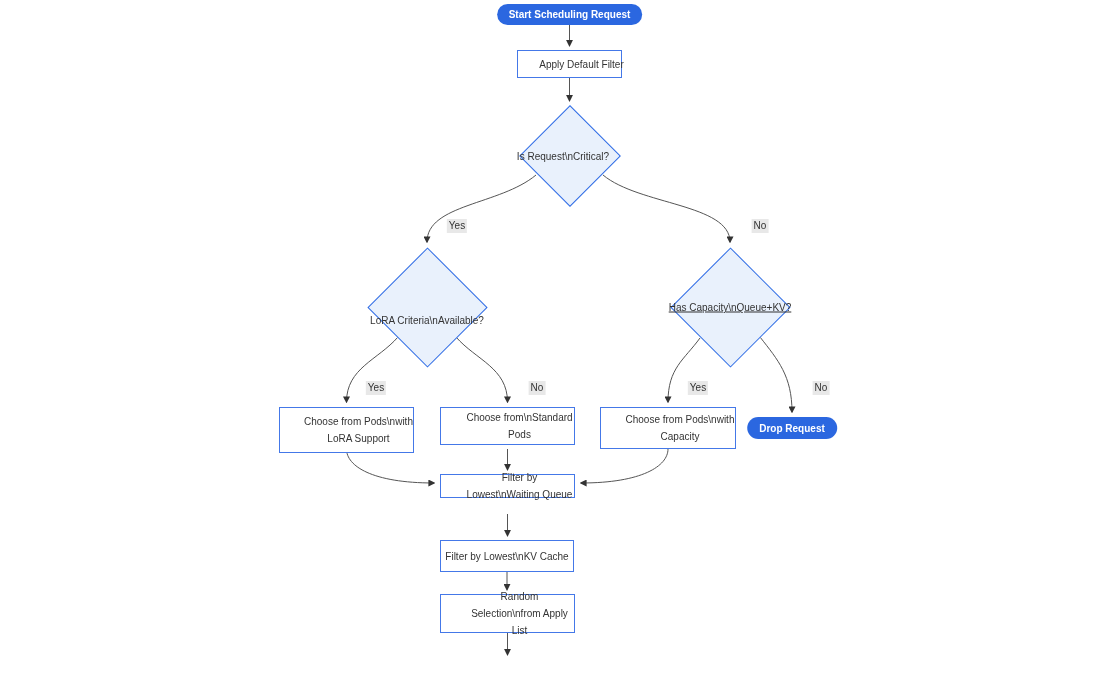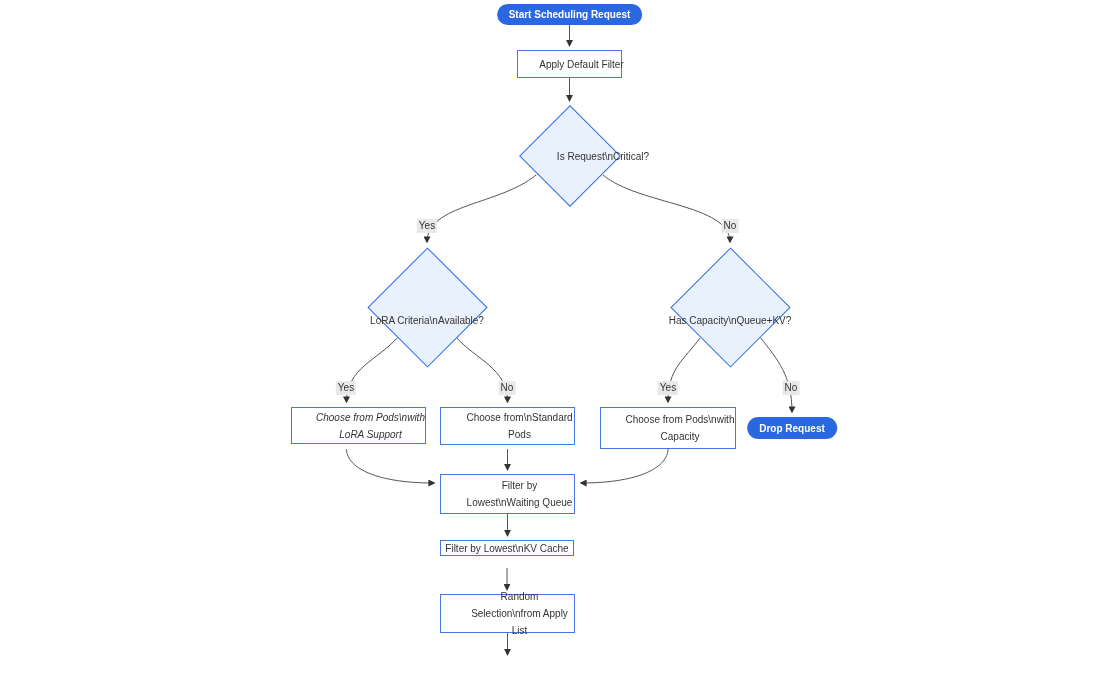--- a/index.html
+++ b/index.html
@@ -17,21 +17,21 @@
   .node{position:absolute;display:flex;align-items:center;justify-content:center;
         color:var(--node_text);font-size:10px;line-height:1.7;text-align:center;box-sizing:border-box;padding-left:24px;}
   .rect{background:var(--rect_fill);border:1.3px solid var(--rect_border);}
   .pill{background:var(--pill_fill);color:var(--pill_text);font-weight:bold;
         border-radius:12px;padding:0 12px;white-space:nowrap;transform:translateX(-50%);}
   .diamond{position:absolute;background:var(--diamond_fill);border:1.5px solid var(--diamond_border);
         transform:rotate(45deg);box-sizing:border-box;}
   .diamond-label{position:absolute;transform:translate(-50%,-50%);white-space:nowrap;
         color:var(--node_text);font-size:10px;}
   .edge-label{position:absolute;transform:translate(-50%,-50%);background:var(--edge_label_bg);
-        color:var(--edge_label_text);font-size:10px;padding:0 2px;line-height:1.4;}
+        color:var(--edge_label_text);font-size:10px;padding:0 2px;line-height:1.4;margin-left:30px;}
   .nowrap{white-space:nowrap;}
   .wrap{max-width:122px;}
 </style>
 </head>
 <body>
 
 <div class="canvas">
 
   <svg class="edges">
     <defs>
@@ -61,47 +61,47 @@
   <div class="node pill" style="left:792px;top:417px;height:22px;text-align:right;">
     <span>Drop Request</span>
   </div>
   <div class="node pill" style="left:507px;top:659px;height:33px;margin-top:33px;">
     <span>End</span>
   </div>
 
   <div class="node rect nowrap" style="left:517px;top:50px;width:105px;height:28px;">
     <span>Apply Default Filter</span>
   </div>
-  <div class="node rect" style="left:291px;top:407px;width:135px;height:37px;font-style:italic;">
+  <div class="node rect" style="left:279px;top:407px;width:135px;height:46px;">
     <span class="wrap">Choose from Pods\nwith LoRA Support</span>
   </div>
   <div class="node rect" style="left:440px;top:407px;width:135px;height:38px;">
     <span class="wrap">Choose from\nStandard Pods</span>
   </div>
   <div class="node rect" style="left:600px;top:407px;width:136px;height:42px;">
     <span class="wrap">Choose from Pods\nwith Capacity</span>
   </div>
-  <div class="node rect" style="left:440px;top:474px;width:135px;height:40px;">
+  <div class="node rect" style="left:440px;top:474px;width:135px;height:24px;">
     <span class="wrap">Filter by Lowest\nWaiting Queue</span>
   </div>
-  <div class="node rect nowrap" style="left:440px;top:540px;width:134px;height:16px;padding:0 2px;">
+  <div class="node rect nowrap" style="left:440px;top:540px;width:134px;height:32px;padding:0 2px;">
     <span>Filter by Lowest\nKV Cache</span>
   </div>
   <div class="node rect" style="left:440px;top:594px;width:135px;height:39px;">
     <span class="wrap">Random Selection\nfrom Apply List</span>
   </div>
 
   <div class="diamond" style="left:533.5px;top:120px;width:72px;height:72px;"></div>
-  <div class="diamond-label" style="left:603px;top:156px;">Is Request\nCritical?</div>
+  <div class="diamond-label" style="left:563px;top:156px;">Is Request\nCritical?</div>
 
   <div class="diamond" style="left:384.5px;top:264.5px;width:85px;height:85px;"></div>
   <div class="diamond-label" style="left:427px;top:307px;margin-top:13px;">LoRA Criteria\nAvailable?</div>
 
   <div class="diamond" style="left:687.5px;top:264.5px;width:85px;height:85px;"></div>
-  <div class="diamond-label" style="left:730px;top:320px;">Has Capacity\nQueue+KV?</div>
+  <div class="diamond-label" style="left:730px;top:307px;text-decoration:underline;">Has Capacity\nQueue+KV?</div>
 
   <div class="edge-label" style="left:427px;top:226px;">Yes</div>
   <div class="edge-label" style="left:730px;top:226px;">No</div>
   <div class="edge-label" style="left:346px;top:388px;">Yes</div>
   <div class="edge-label" style="left:507px;top:388px;">No</div>
   <div class="edge-label" style="left:668px;top:388px;">Yes</div>
   <div class="edge-label" style="left:791px;top:388px;">No</div>
 
 </div>
 

